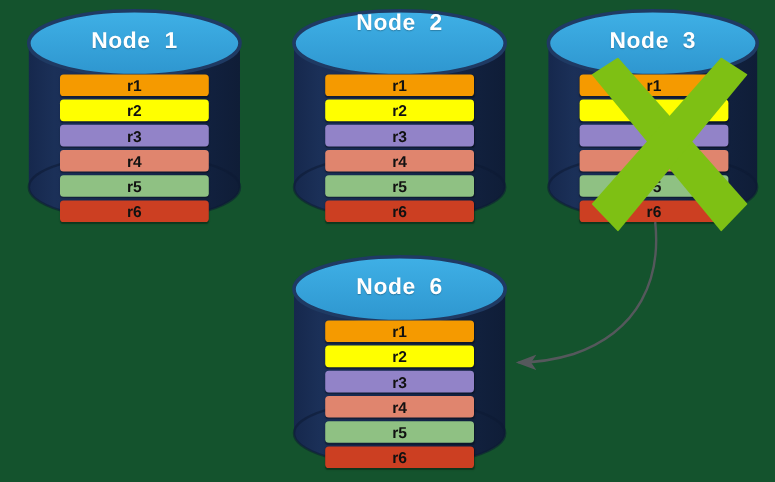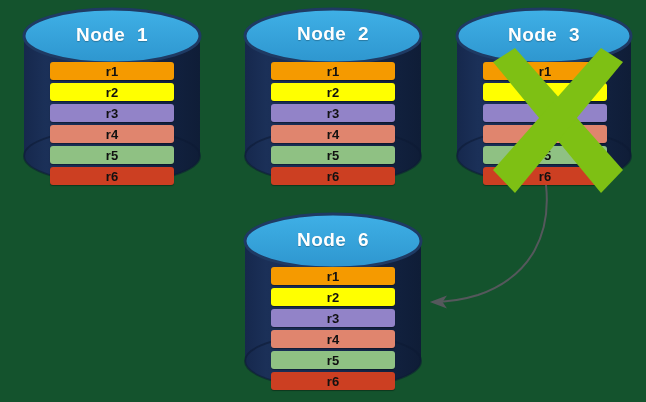--- a/index.html
+++ b/index.html
@@ -127,21 +127,21 @@
       </div>
     </div>
   </div>
 
   <div class="node" style="left:243px; top:8px; width:180px; height:175px;">
     <svg class="cyl-svg" width="180" height="175" viewBox="0 0 180 175">
       <path d="M2,27 L2,148 A88,27 0 0 0 178,148 L178,27 Z" fill="url(#bodyGrad1)"></path>
       <ellipse cx="90" cy="148" rx="88" ry="27" fill="none" stroke="#0d1a33" stroke-width="2" opacity="0.55"></ellipse>
       <ellipse cx="90" cy="28" rx="88" ry="27" fill="url(#topGrad1)" stroke="#1f3a63" stroke-width="3"></ellipse>
     </svg>
-    <div class="node-title" style="top:15px;">Node  2</div>
+    <div class="node-title" style="top:1px;">Node  2</div>
     <div class="records" style="left:28px; width:124px; top:54px;">
       <div class="record" style="background:#f59a00;">
         <span class="record-label">r1</span>
       </div>
       <div class="record" style="background:#ffff00;">
         <span class="record-label">r2</span>
       </div>
       <div class="record" style="background:#9283c8;">
         <span class="record-label">r3</span>
       </div>

